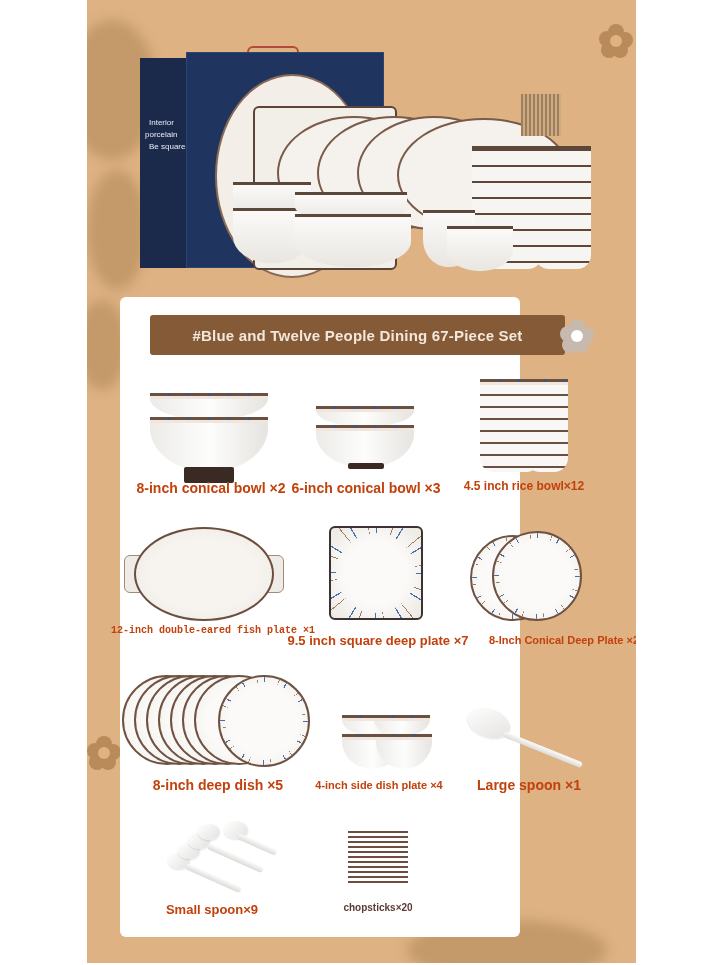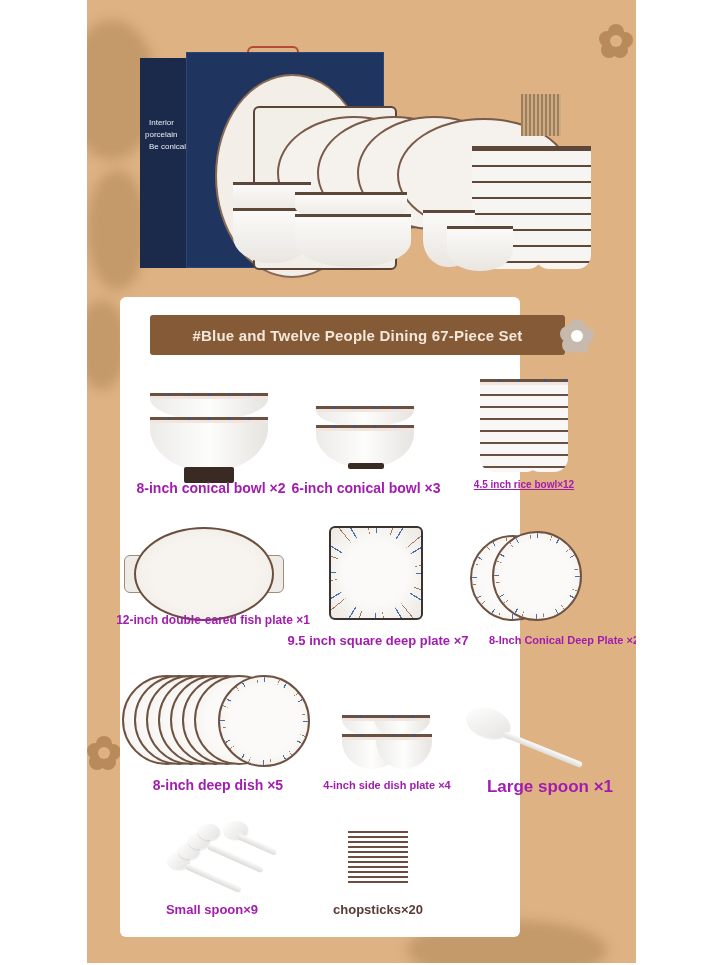--- a/index.html
+++ b/index.html
@@ -19,21 +19,21 @@
   .hero-tray{position:absolute;left:166px;top:106px;width:140px;height:160px;background:#f2eee8;border:2px solid #5b4438;border-radius:6px;}
   .hero-plate{position:absolute;width:150px;height:110px;border-radius:50%;background:#f5f2ee;border:2px solid #7a5a48;}
   .hero-bowl{position:absolute;background:linear-gradient(#fbfaf8,#e9e6e1);border-top:3px solid #5d4738;border-radius:0 0 48% 48%;}
   .chopbundle{position:absolute;left:434px;top:94px;width:40px;height:42px;background:repeating-linear-gradient(90deg,#a07e5a 0 2px,#c9ab85 2px 4px);}
   
   .card{position:absolute;left:33px;top:297px;width:400px;height:640px;background:#ffffff;border-radius:6px;}
   .title-bar{position:absolute;left:30px;top:18px;width:415px;height:40px;background:#845a37;border-radius:3px;color:#f3e7d9;font-size:15px;font-weight:bold;display:flex;align-items:center;justify-content:center;letter-spacing:0.2px;}
   .title-flower{position:absolute;left:440px;top:22px;}
   .title-flower .p{background:#c7b9ad;}
   .title-flower .c{background:#ffffff;}
-  .label{position:absolute;white-space:nowrap;color:#a21caf;font-weight:bold;transform:translateX(-50%);}
+  .label{position:absolute;white-space:nowrap;color:#c2410c;font-weight:bold;transform:translateX(-50%);}
   .bowl{position:absolute;background:linear-gradient(90deg,#ecebe8,#fdfdfc 50%,#e6e4e0);border-top:3px solid #6a5040;border-radius:0 0 50% 50% / 0 0 80% 80%;box-shadow:inset 0 3px 0 #f0e6df;}
   .bowl::after{content:"";position:absolute;left:0;right:0;top:-3px;height:3px;background:repeating-linear-gradient(90deg,transparent 0 18px,#33568e 18px 20px);}
   .foot{position:absolute;background:#3a2a24;border-radius:2px;}
   .plate-round{position:absolute;border-radius:50%;background:radial-gradient(#fbfaf8 55%,#efebe6);border:2px solid #6f5242;box-sizing:border-box;}
   .plate-rays{position:absolute;inset:0;border-radius:50%;background:repeating-conic-gradient(from 0deg,#4a6ea8 0deg 1.5deg,transparent 1.5deg 20deg,#9a7a62 20deg 21deg,transparent 21deg 30deg);-webkit-mask:radial-gradient(transparent 62%,#000 63%);mask:radial-gradient(transparent 62%,#000 63%);}
   .square-plate{position:absolute;background:radial-gradient(#fbfaf8 50%,#ece8e2);border:2px solid #3e3230;border-radius:6px;box-sizing:border-box;}
   .oval-plate{position:absolute;border-radius:50%;background:radial-gradient(ellipse,#f7f4f0 55%,#ebe6df);border:2px solid #6a4e3e;box-sizing:border-box;}
   .ear{position:absolute;width:22px;height:36px;background:#efebe6;border:1px solid #a28a78;border-radius:6px;}
   .spoon-head{position:absolute;border-radius:50%;background:linear-gradient(135deg,#ffffff,#e3e2df);box-shadow:0 1px 2px rgba(0,0,0,0.12);}
   .spoon-handle{position:absolute;height:6px;background:linear-gradient(#fbfbfa,#dddbd8);border-radius:3px;transform-origin:left center;}
@@ -66,21 +66,21 @@
       <div class="c"></div>
   </div>
 
   <div class="hero">
     <div class="box-side"></div>
     <div class="box-handle"></div>
     <div class="box-front"></div>
     <div class="box-text">
       <div style="padding-left:4px">Interior</div>
       <div>porcelain</div>
-      <div style="padding-left:4px">Be conical</div>
+      <div style="padding-left:4px">Be square</div>
     </div>
     <div class="box-oval"></div>
     <div class="hero-tray"></div>
     <div class="hero-plate" style="left:190px;top:116px;"></div>
     <div class="hero-plate" style="left:230px;top:116px;"></div>
     <div class="hero-plate" style="left:270px;top:116px;"></div>
     <div class="hero-plate" style="left:310px;top:118px;width:170px;"></div>
     <div class="chopbundle"></div>
     <div class="hero-bowl" style="left:146px;top:182px;width:78px;height:30px;"></div>
     <div class="hero-bowl" style="left:146px;top:208px;width:78px;height:52px;"></div>
@@ -113,29 +113,29 @@
     </div>
     <div>
       <div class="bowl" style="left:196px;top:109px;width:98px;height:18px;"></div>
       <div class="bowl" style="left:196px;top:128px;width:98px;height:40px;"></div>
       <div class="foot" style="left:228px;top:166px;width:36px;height:6px;"></div>
       <div class="label" style="left:246px;top:183px;font-size:14px;">6-inch conical bowl ×3</div>
     </div>
     <div>
       <div class="bowl" style="left:360px;top:82px;width:60px;height:90px;border-radius:0 0 14px 14px;background:repeating-linear-gradient(180deg,#6a5040 0 2px,#f8f7f5 2px 12px);"></div>
       <div class="bowl" style="left:406px;top:82px;width:42px;height:90px;border-radius:0 0 14px 14px;background:repeating-linear-gradient(180deg,#6a5040 0 2px,#f8f7f5 2px 12px);"></div>
-      <div class="label" style="left:404px;top:182px;font-size:10px;text-decoration:underline;">4.5 inch rice bowl×12</div>
+      <div class="label" style="left:404px;top:182px;font-size:12px;">4.5 inch rice bowl×12</div>
     </div>
 
     <div>
 
       <div class="ear" style="left:4px;top:258px;"></div>
       <div class="ear" style="left:140px;top:258px;"></div>
       <div class="oval-plate" style="left:14px;top:230px;width:140px;height:94px;"></div>
-      <div class="label" style="left:93px;top:316px;font-size:12px;">12-inch double-eared fish plate ×1</div>
+      <div class="label" style="left:93px;top:328px;font-size:10px;font-family:Liberation Mono, monospace;">12-inch double-eared fish plate ×1</div>
     </div>
     <div>
       <div class="square-plate" style="left:209px;top:229px;width:94px;height:94px;">
         <div class="plate-rays" style="border-radius:6px;"></div>
       </div>
       <div class="label" style="left:258px;top:336px;font-size:13px;">9.5 inch square deep plate ×7</div>
     </div>
     <div>
       <div class="plate-round" style="left:350px;top:238px;width:86px;height:86px;">
           <div class="plate-rays"></div>
@@ -157,37 +157,37 @@
       <div class="plate-round" style="left:98px;top:378px;width:92px;height:92px;">
           <div class="plate-rays"></div>
         </div>
       <div class="label" style="left:98px;top:480px;font-size:14px;">8-inch deep dish ×5</div>
     </div>
     <div>
       <div class="bowl" style="left:222px;top:418px;width:58px;height:18px;"></div>
       <div class="bowl" style="left:254px;top:418px;width:56px;height:18px;"></div>
       <div class="bowl" style="left:222px;top:437px;width:60px;height:32px;"></div>
       <div class="bowl" style="left:256px;top:437px;width:56px;height:32px;"></div>
-      <div class="label" style="left:267px;top:482px;font-size:11px;">4-inch side dish plate ×4</div>
+      <div class="label" style="left:259px;top:482px;font-size:11px;">4-inch side dish plate ×4</div>
     </div>
     <div>
       <div class="spoon-head" style="left:347px;top:412px;width:44px;height:28px;transform:rotate(20deg);"></div>
       <div class="spoon-handle" style="left:384px;top:434px;width:84px;transform:rotate(22deg);"></div>
-      <div class="label" style="left:430px;top:480px;font-size:17px;">Large spoon ×1</div>
+      <div class="label" style="left:409px;top:480px;font-size:14px;">Large spoon ×1</div>
     </div>
 
     <div>
       <div class="spoon-head" style="left:48px;top:556px;width:22px;height:16px;"></div>
       <div class="spoon-head" style="left:58px;top:546px;width:22px;height:16px;"></div>
       <div class="spoon-head" style="left:68px;top:536px;width:22px;height:16px;"></div>
       <div class="spoon-head" style="left:78px;top:527px;width:22px;height:16px;"></div>
       <div class="spoon-head" style="left:104px;top:524px;width:24px;height:18px;"></div>
       <div class="spoon-handle" style="left:66px;top:566px;width:60px;transform:rotate(24deg);"></div>
       <div class="spoon-handle" style="left:88px;top:546px;width:60px;transform:rotate(24deg);"></div>
       <div class="spoon-handle" style="left:118px;top:536px;width:42px;transform:rotate(24deg);"></div>
       <div class="label" style="left:92px;top:605px;font-size:13px;">Small spoon×9</div>
     </div>
     <div>
       <div class="chopsticks" style="left:228px;top:534px;width:60px;height:54px;"></div>
-      <div class="label" style="left:258px;top:605px;font-size:13px;color:#5a3a34;">chopsticks×20</div>
+      <div class="label" style="left:258px;top:605px;font-size:10px;color:#5a3a34;">chopsticks×20</div>
     </div>
   </div>
 </div>
 
 </body></html>

